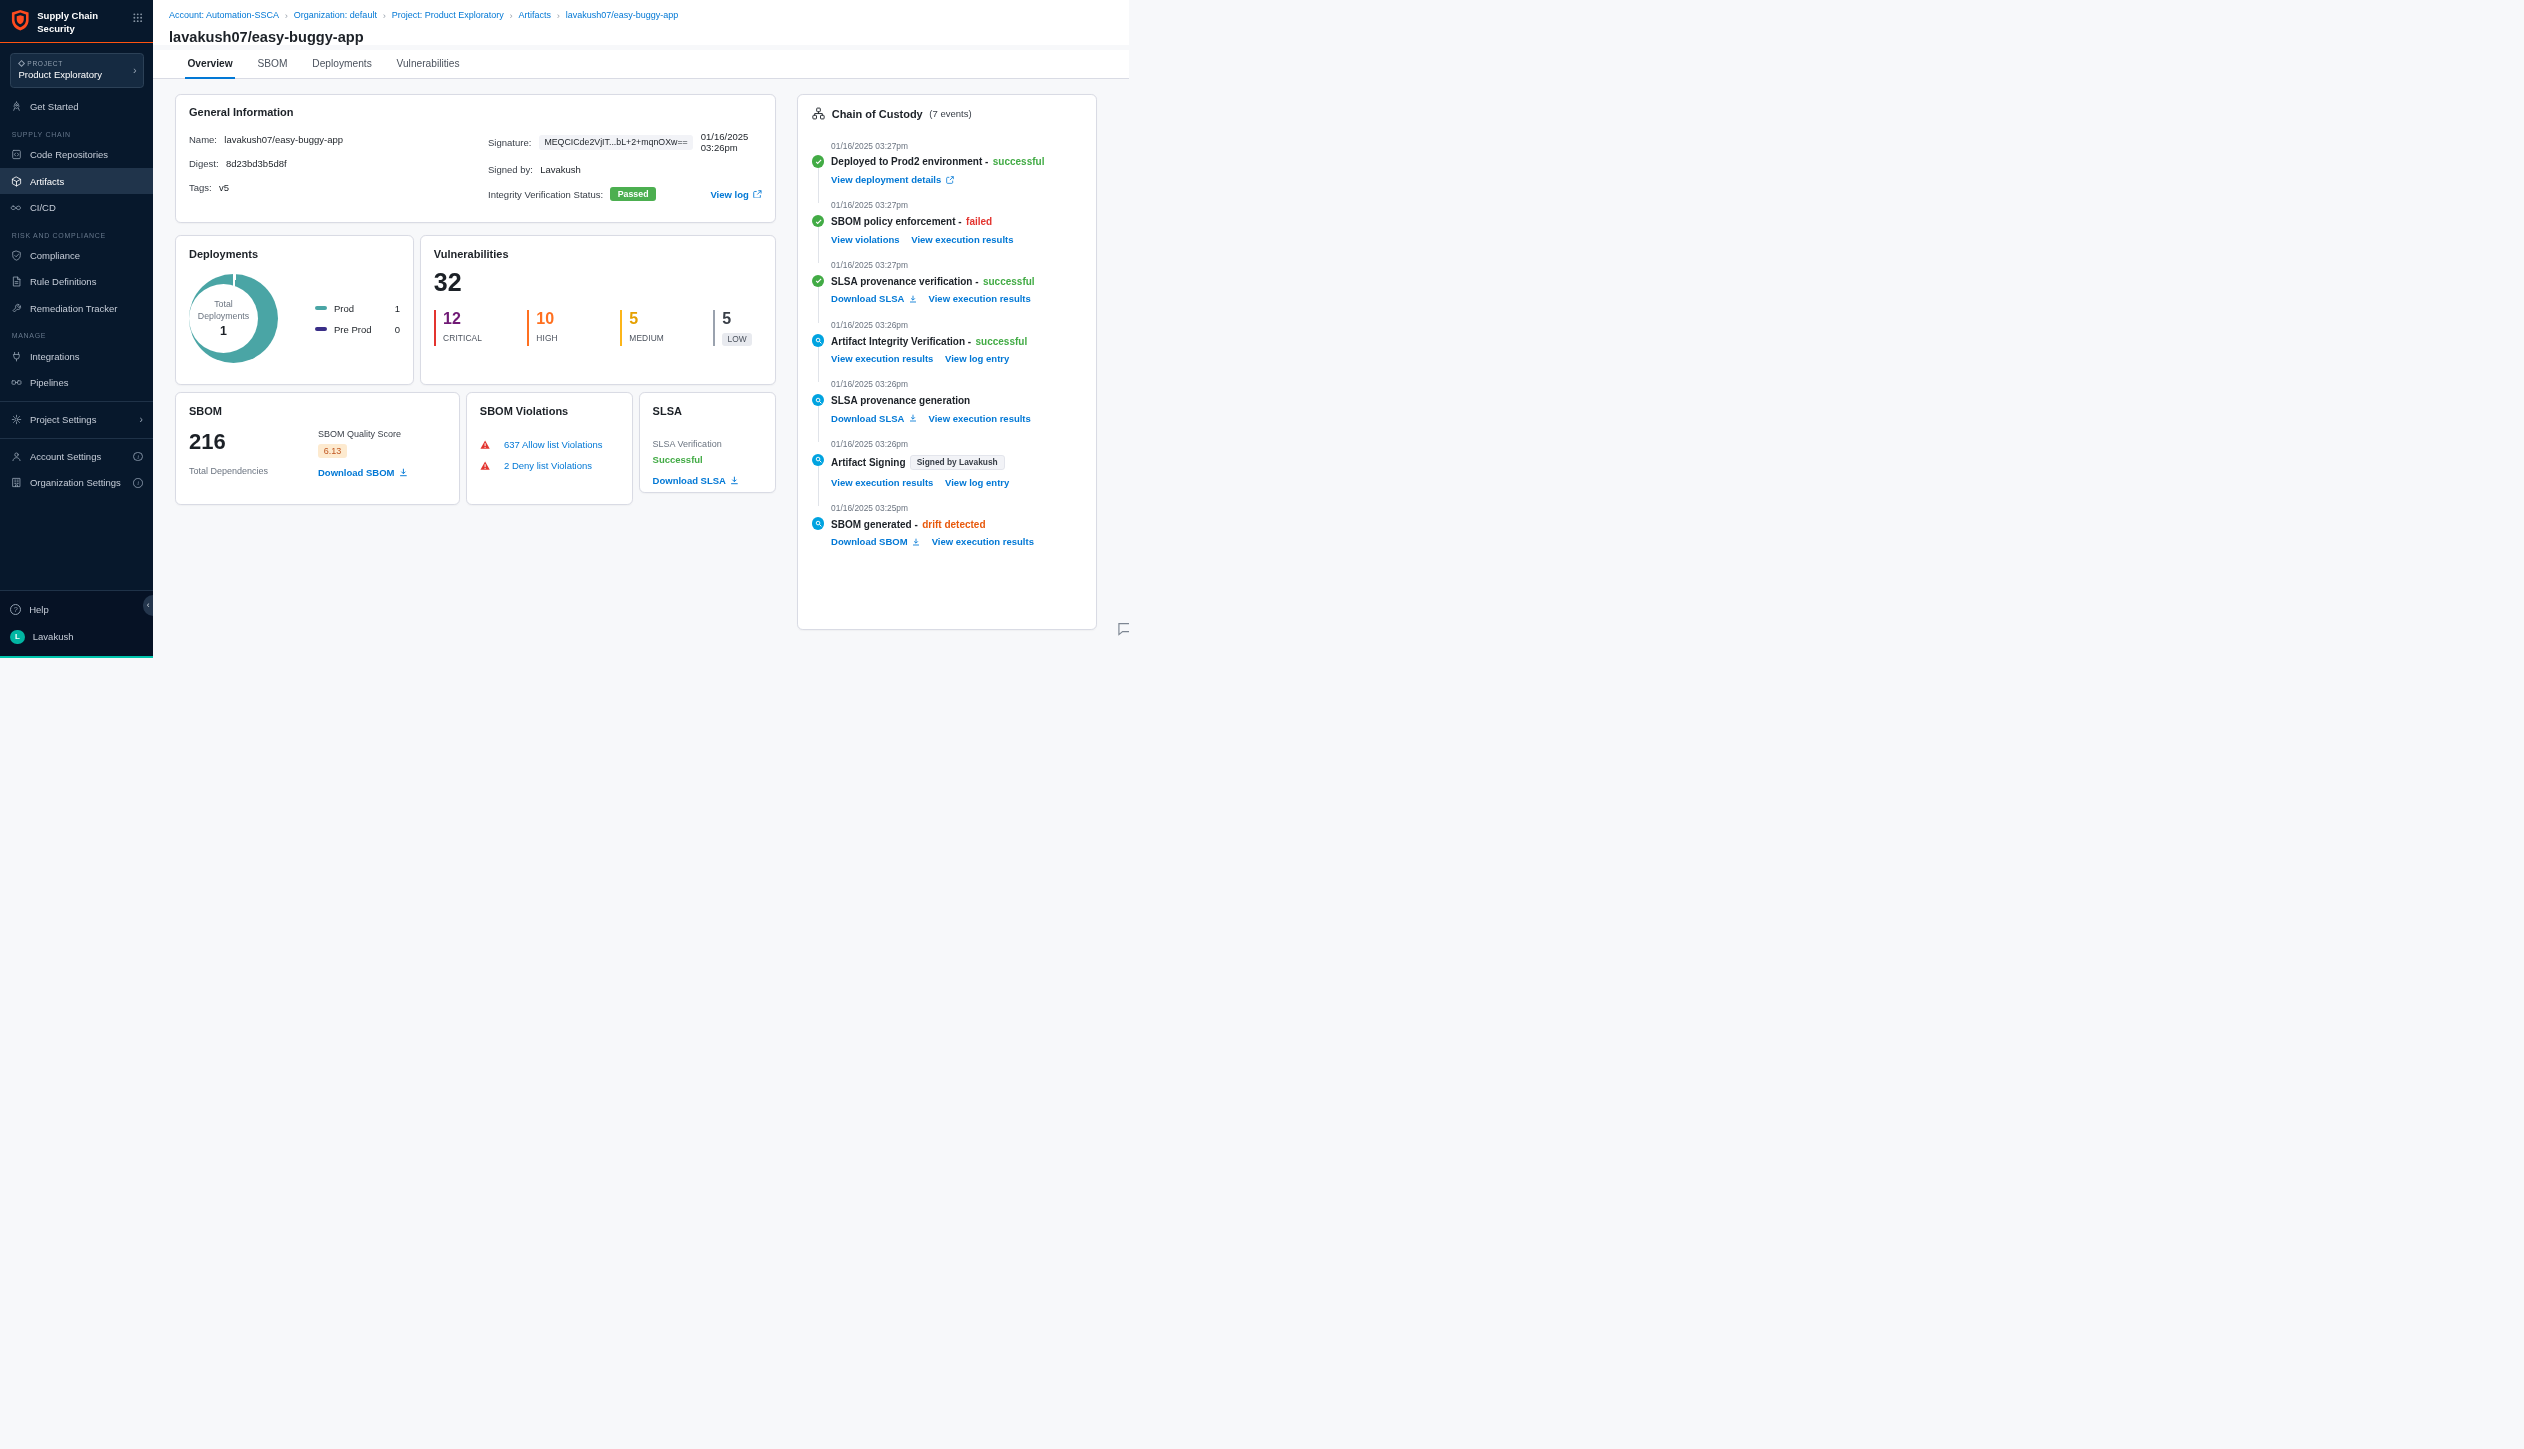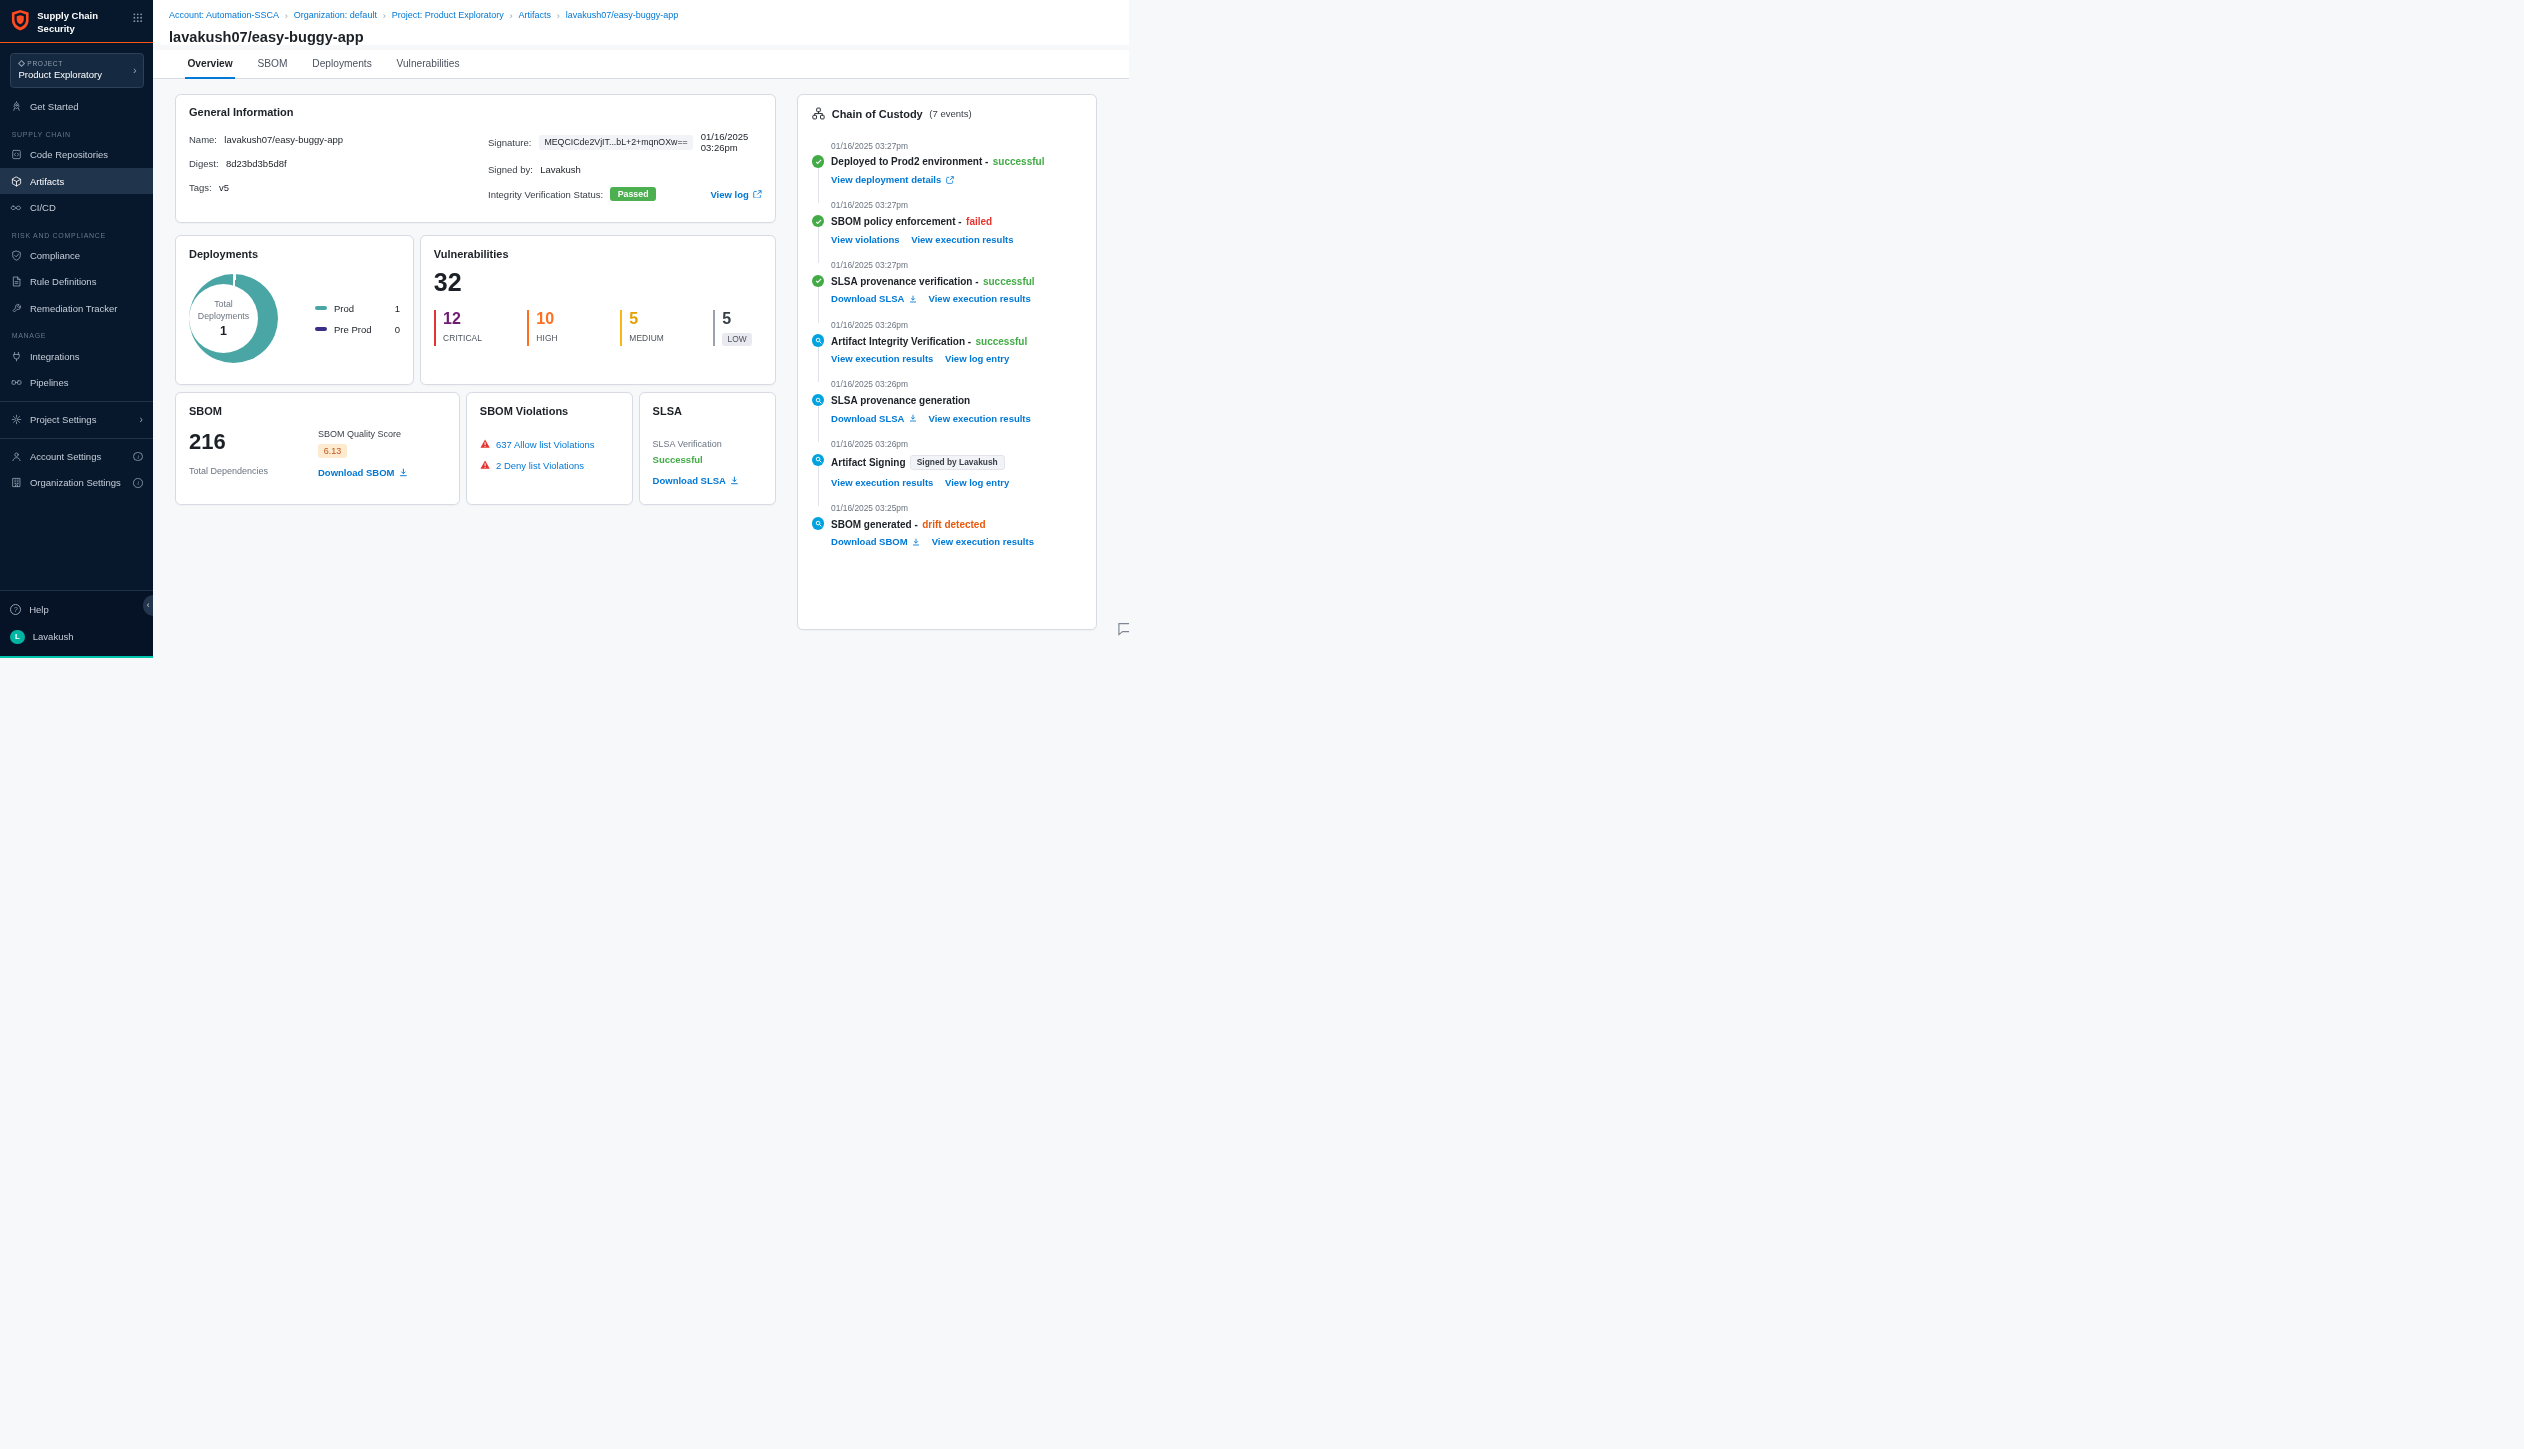--- a/index.html
+++ b/index.html
@@ -93,29 +93,29 @@
   .sev-high .sev-num{color:#ff7020}
   .sev-medium .sev-num{color:#e5a000}
   .sev-low .sev-num{color:#383e47}
   .sev-label{font-size:8.4px;font-weight:normal;color:#4c535e;margin-top:4.4px;letter-spacing:0.1px}
   .sev-low .sev-label{display:inline-block;background:#e8eaef;border-radius:2.9px;padding:1.5px 5.1px}
 
   
   .row3{display:flex;gap:5.8px}
   .card-sbom{width:285px;height:113px;padding:11.7px 13px;flex:none}
   .card-violations{width:167px;height:113px;padding:11.7px 13px;flex:none}
-  .card-slsa{flex:1;height:113px;padding:11.7px 13px}
+  .card-slsa{flex:1;height:101px;padding:11.7px 13px}
   .sbom-body{display:flex;margin-top:11.7px}
   .sbom-left{width:129px;flex:none}
   .sbom-total{font-size:22px;font-weight:bold;color:#1c2127}
   .sbom-caption{font-size:9px;color:#6b7480;margin-top:11.7px}
   .quality-label{font-size:9px;color:#383e47}
   .quality-chip{display:inline-block;background:#fdeacf;color:#c05621;font-weight:normal;font-size:9px;border-radius:2.9px;padding:2.2px 5.8px;margin-top:5.1px}
   .sbom-download{margin-top:8.8px;display:flex}
-  .viol-row{display:flex;align-items:flex-start;gap:6px;margin-top:10.2px;font-size:9.5px}
+  .viol-row{display:flex;align-items:center;gap:14px;margin-top:10.2px;font-size:9.5px}
   .viol-row.first{margin-top:22px}
   .viol-link{color:#0278d5;font-size:9.5px}
   .slsa-label{font-size:9px;color:#6b7480;margin-top:22px}
   .slsa-status{font-size:9.5px;color:#42ab45;font-weight:bold;margin-top:5.1px}
   .slsa-download{margin-top:8px}
 
   
   .card-custody{padding:12.4px 14.6px 14.6px;min-height:536px}
   .custody-header{display:flex;align-items:center;gap:6.6px}
   .custody-count{font-size:9.5px;color:#383e47}

